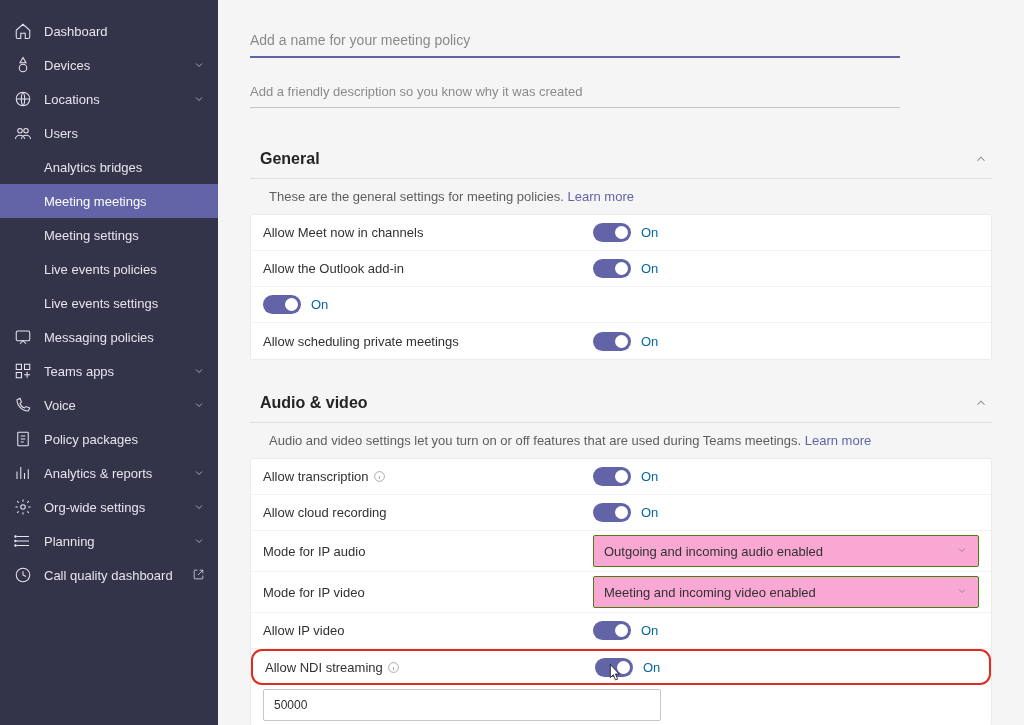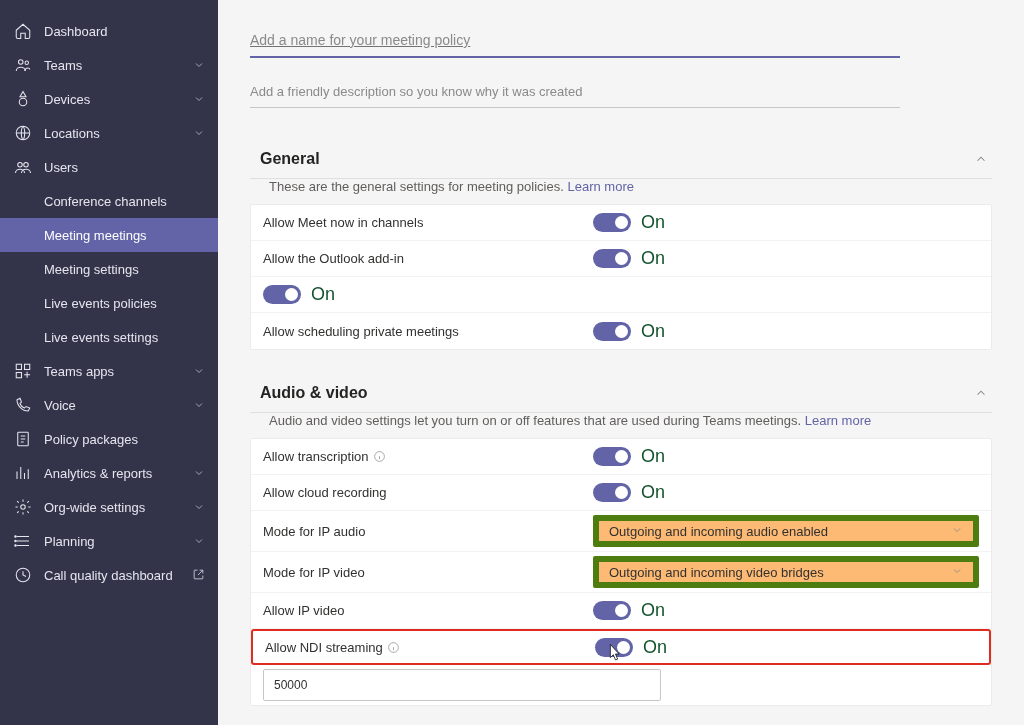--- a/index.html
+++ b/index.html
@@ -74,23 +74,22 @@
     padding: 24px 32px 0 32px;
   }
   .name-input {
     width: 100%;
     max-width: 650px;
     border: none;
     border-bottom: 2px solid #6264a7;
     background: transparent;
     font-size: 14px;
     padding: 8px 0;
-    color: #737373;
+    color: #a16207;
     margin-bottom: 18px;
-    text-decoration: underline;
   }
   .name-input::placeholder { color: #8a8a8a; }
   .desc-input {
     width: 100%;
     max-width: 650px;
     border: none;
     border-bottom: 1px solid #c8c6c4;
     background: transparent;
     font-size: 13px;
     padding: 8px 0;
@@ -102,20 +101,21 @@
   .section {
     margin-bottom: 28px;
     max-width: 760px;
   }
   .section-header {
     display: flex;
     align-items: center;
     justify-content: space-between;
     padding: 6px 4px 10px 10px;
     border-bottom: 1px solid #e1dfdd;
+    margin-bottom: 10px;
   }
   .section-title {
     font-size: 16px;
     font-weight: 600;
     color: #252423;
   }
   .section-collapse {
     width: 14px; height: 14px; color: #8a8886;
   }
   .section-collapse svg { width: 14px; height: 14px; stroke: currentColor; fill: none; stroke-width: 1.8; }
@@ -173,30 +173,30 @@
     flex-shrink: 0;
   }
   .toggle-knob {
     position: absolute;
     width: 13px; height: 13px;
     background: #ffffff;
     border-radius: 50%;
     top: 3px;
     right: 3px;
   }
-  .toggle-text { color: #14532d; font-size: 18px; }
+  .toggle-text { color: #0369a1; font-size: 13px; }
 
   .select-field {
     width: 100%;
     max-width: 398px;
     height: 32px;
-    border: 6px solid #4d7c0f;
+    border: 1px solid #4d7c0f;
     border-radius: 2px;
-    background: #fdba74;
-    padding: 4px 10px;
+    background: #f9a8d4;
+    padding: 12px 10px;
     font-size: 13px;
     color: #323130;
     display: flex;
     align-items: center;
     justify-content: space-between;
     cursor: pointer;
   }
   .select-field .sel-chevron { color: #8a8886; }
   .select-field .sel-chevron svg { width: 12px; height: 12px; stroke: currentColor; fill: none; stroke-width: 1.8; }
 
@@ -207,21 +207,21 @@
     border: 1px solid #c8c6c4;
     border-radius: 2px;
     padding: 0 10px;
     font-size: 12px;
     color: #323130;
     background: #ffffff;
   }
 
   .highlight-box {
     border: 2px solid #e02b20;
-    border-radius: 3px;
+    border-radius: 11px;
   }
 
   .cursor-overlay {
     position: absolute;
     pointer-events: none;
     width: 18px; height: 22px;
   }
 </style>
 </head>
 <body>
@@ -230,36 +230,20 @@
 
   <div class="nav-item">
     <span class="nav-icon">
       <svg viewBox="0 0 24 24">
           <path d="M3 11l9-8 9 8v9a2 2 0 0 1-2 2h-4v-7h-6v7H5a2 2 0 0 1-2-2z"></path>
         </svg>
     </span>
     <span class="nav-label">Dashboard</span>
   </div>
 
-  <div class="nav-item">
-    <span class="nav-icon">
-      <svg viewBox="0 0 24 24">
-          <circle cx="9" cy="8" r="3"></circle>
-          <circle cx="17" cy="9" r="2.3"></circle>
-          <path d="M3 20c0-3 3-5 6-5s6 2 6 5"></path>
-          <path d="M14.5 20c0-2.2 1.8-4 4-4s2.5.8 2.5 2"></path>
-        </svg>
-    </span>
-    <span class="nav-label">Teams</span>
-    <span class="nav-chevron">
-        <svg viewBox="0 0 24 24">
-          <polyline points="6 9 12 15 18 9"></polyline>
-        </svg>
-      </span>
-  </div>
 
   <div class="nav-item">
     <span class="nav-icon">
       <svg viewBox="0 0 24 24">
           <path d="M12 2l4 7H8z"></path>
           <circle cx="12" cy="16" r="5"></circle>
         </svg>
     </span>
     <span class="nav-label">Devices</span>
     <span class="nav-chevron">
@@ -289,35 +273,44 @@
       <svg viewBox="0 0 24 24">
           <circle cx="8" cy="9" r="3"></circle>
           <circle cx="16" cy="9" r="3"></circle>
           <path d="M2 20c0-3 3-5 6-5s6 2 6 5M10 20c0-3 3-5 6-5s6 2 6 5"></path>
         </svg>
     </span>
     <span class="nav-label">Users</span>
   </div>
 
   <div class="nav-sub">
-    <span>Conference channels</span>
+    <span>Analytics bridges</span>
   </div>
   <div class="nav-sub active">
     <span>Meeting meetings</span>
   </div>
   <div class="nav-sub">
     <span>Meeting settings</span>
   </div>
   <div class="nav-sub">
     <span>Live events policies</span>
   </div>
   <div class="nav-sub">
     <span>Live events settings</span>
   </div>
 
+  <div class="nav-item">
+    <span class="nav-icon">
+      <svg viewBox="0 0 24 24">
+          <rect x="3" y="4" width="18" height="13" rx="2"></rect>
+          <path d="M8 21l4-4 4 4"></path>
+        </svg>
+    </span>
+    <span class="nav-label">Messaging policies</span>
+  </div>
 
   <div class="nav-item">
     <span class="nav-icon">
       <svg viewBox="0 0 24 24">
           <rect x="3" y="3" width="7" height="7"></rect>
           <rect x="14" y="3" width="7" height="7"></rect>
           <rect x="3" y="14" width="7" height="7"></rect>
           <path d="M17.5 13v8M13.5 17h8"></path>
         </svg>
     </span>
@@ -521,21 +514,21 @@
                   <polyline points="6 9 12 15 18 9"></polyline>
                 </svg></span>
           </div>
         </div>
       </div>
 
       <div class="setting-row">
         <div class="setting-label">Mode for IP video</div>
         <div class="setting-control">
           <div class="select-field">
-            <span>Outgoing and incoming video bridges</span>
+            <span>Meeting and incoming video enabled</span>
             <span class="sel-chevron"><svg viewBox="0 0 24 24">
                   <polyline points="6 9 12 15 18 9"></polyline>
                 </svg></span>
           </div>
         </div>
       </div>
 
       <div class="setting-row">
         <div class="setting-label">Allow IP video</div>
         <div class="setting-control">

